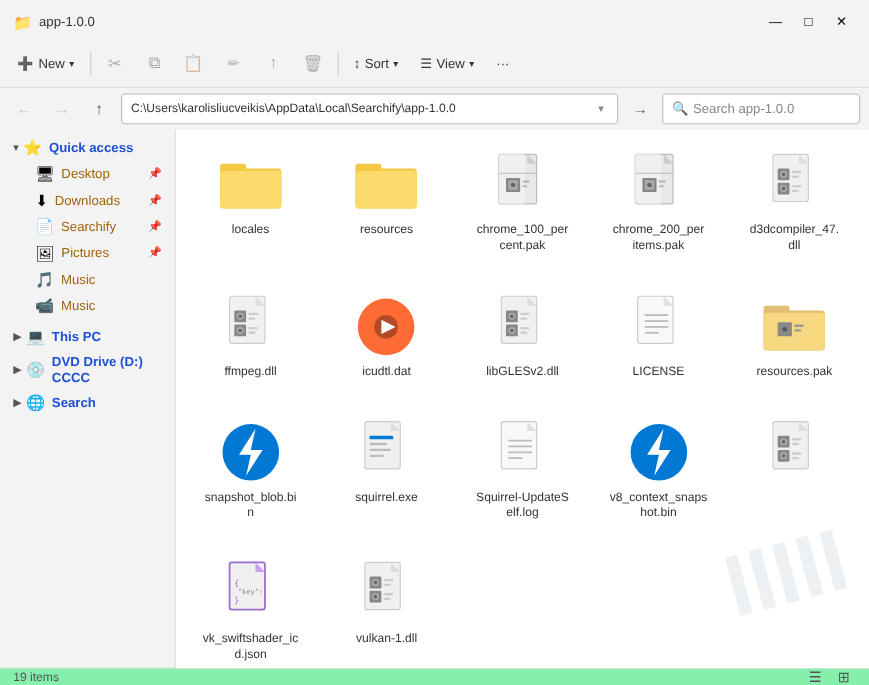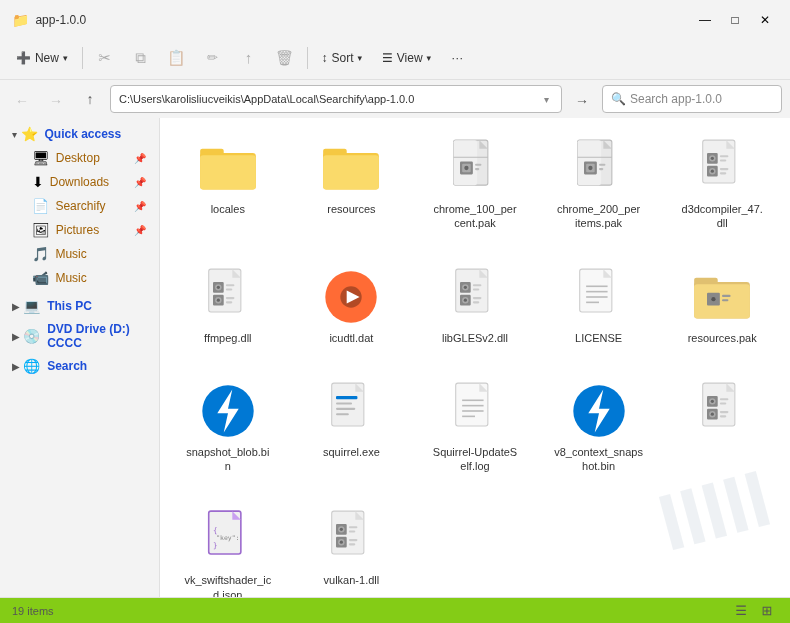--- a/index.html
+++ b/index.html
@@ -269,27 +269,27 @@
     .file-name {
       font-size: 11px;
       color: #333;
       line-height: 1.3;
       max-width: 90px;
       word-break: break-word;
     }
 
     
     .status-bar {
-      background: #84cc16;
+      background: #86efac;
       border-top: 1px solid #e0e0e0;
       padding: 3px 12px;
       display: flex;
       align-items: center;
       justify-content: space-between;
-      height: 26px;
+      height: 16px;
     }
     .status-text {
       font-size: 11px;
       color: #555;
     }
     .status-icons {
       display: flex;
       gap: 4px;
     }
     .status-icon-btn {

